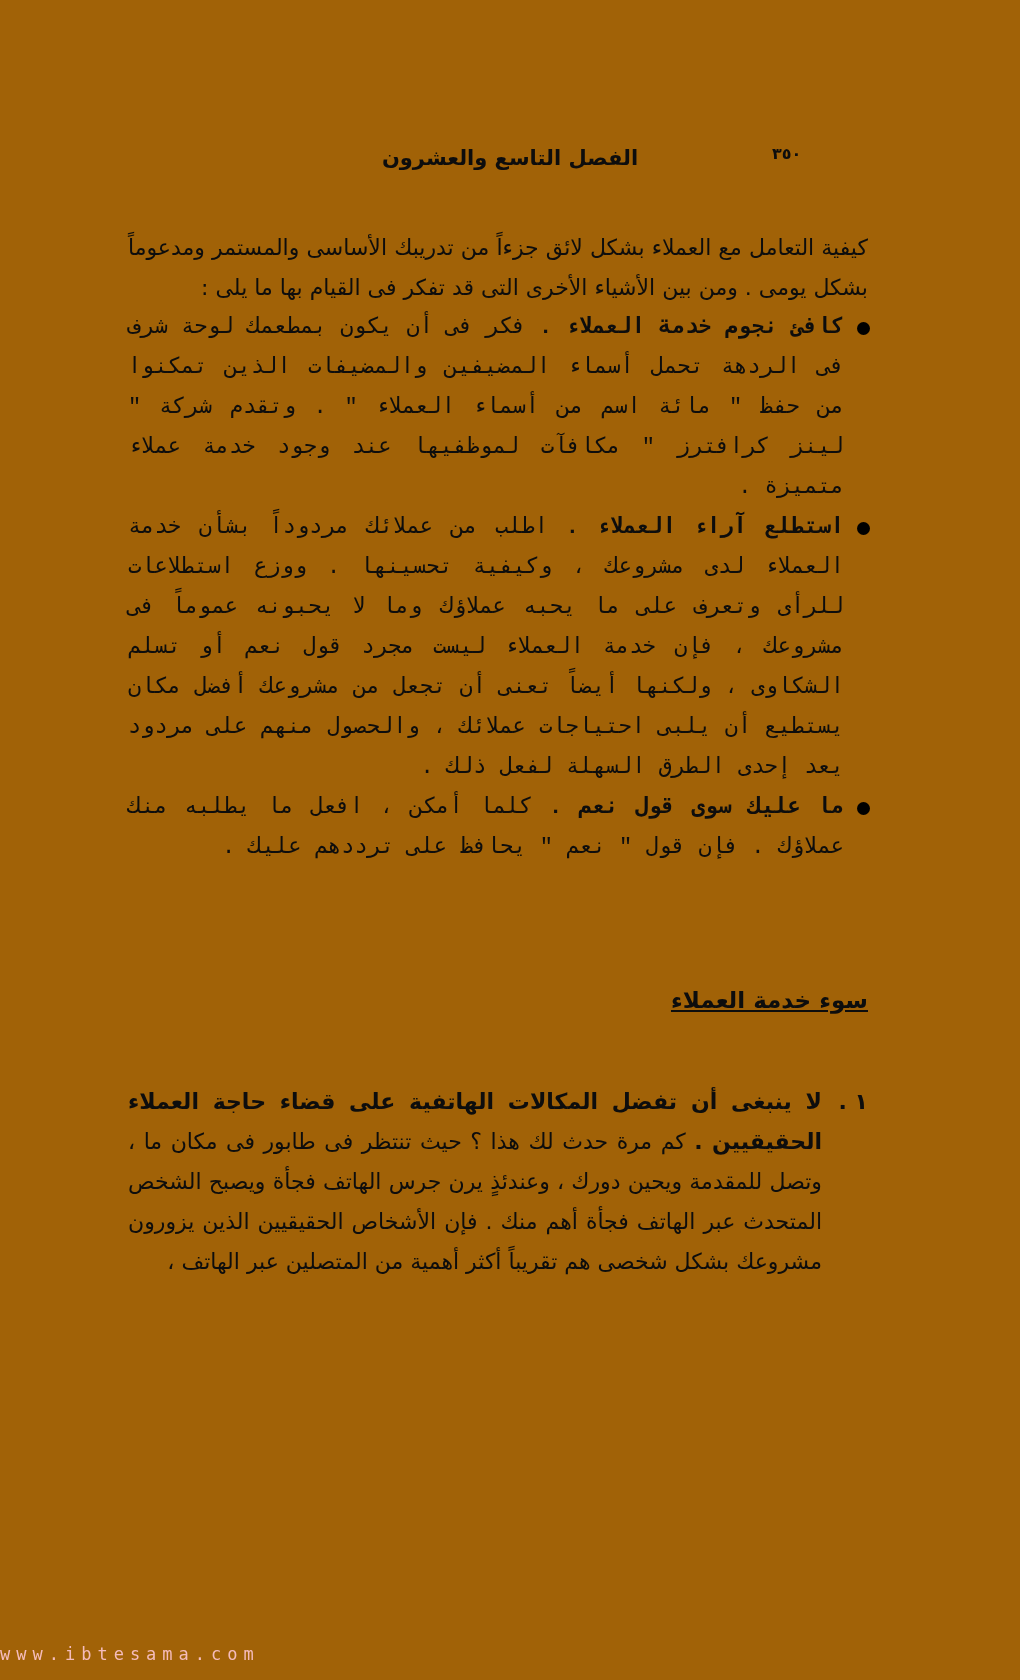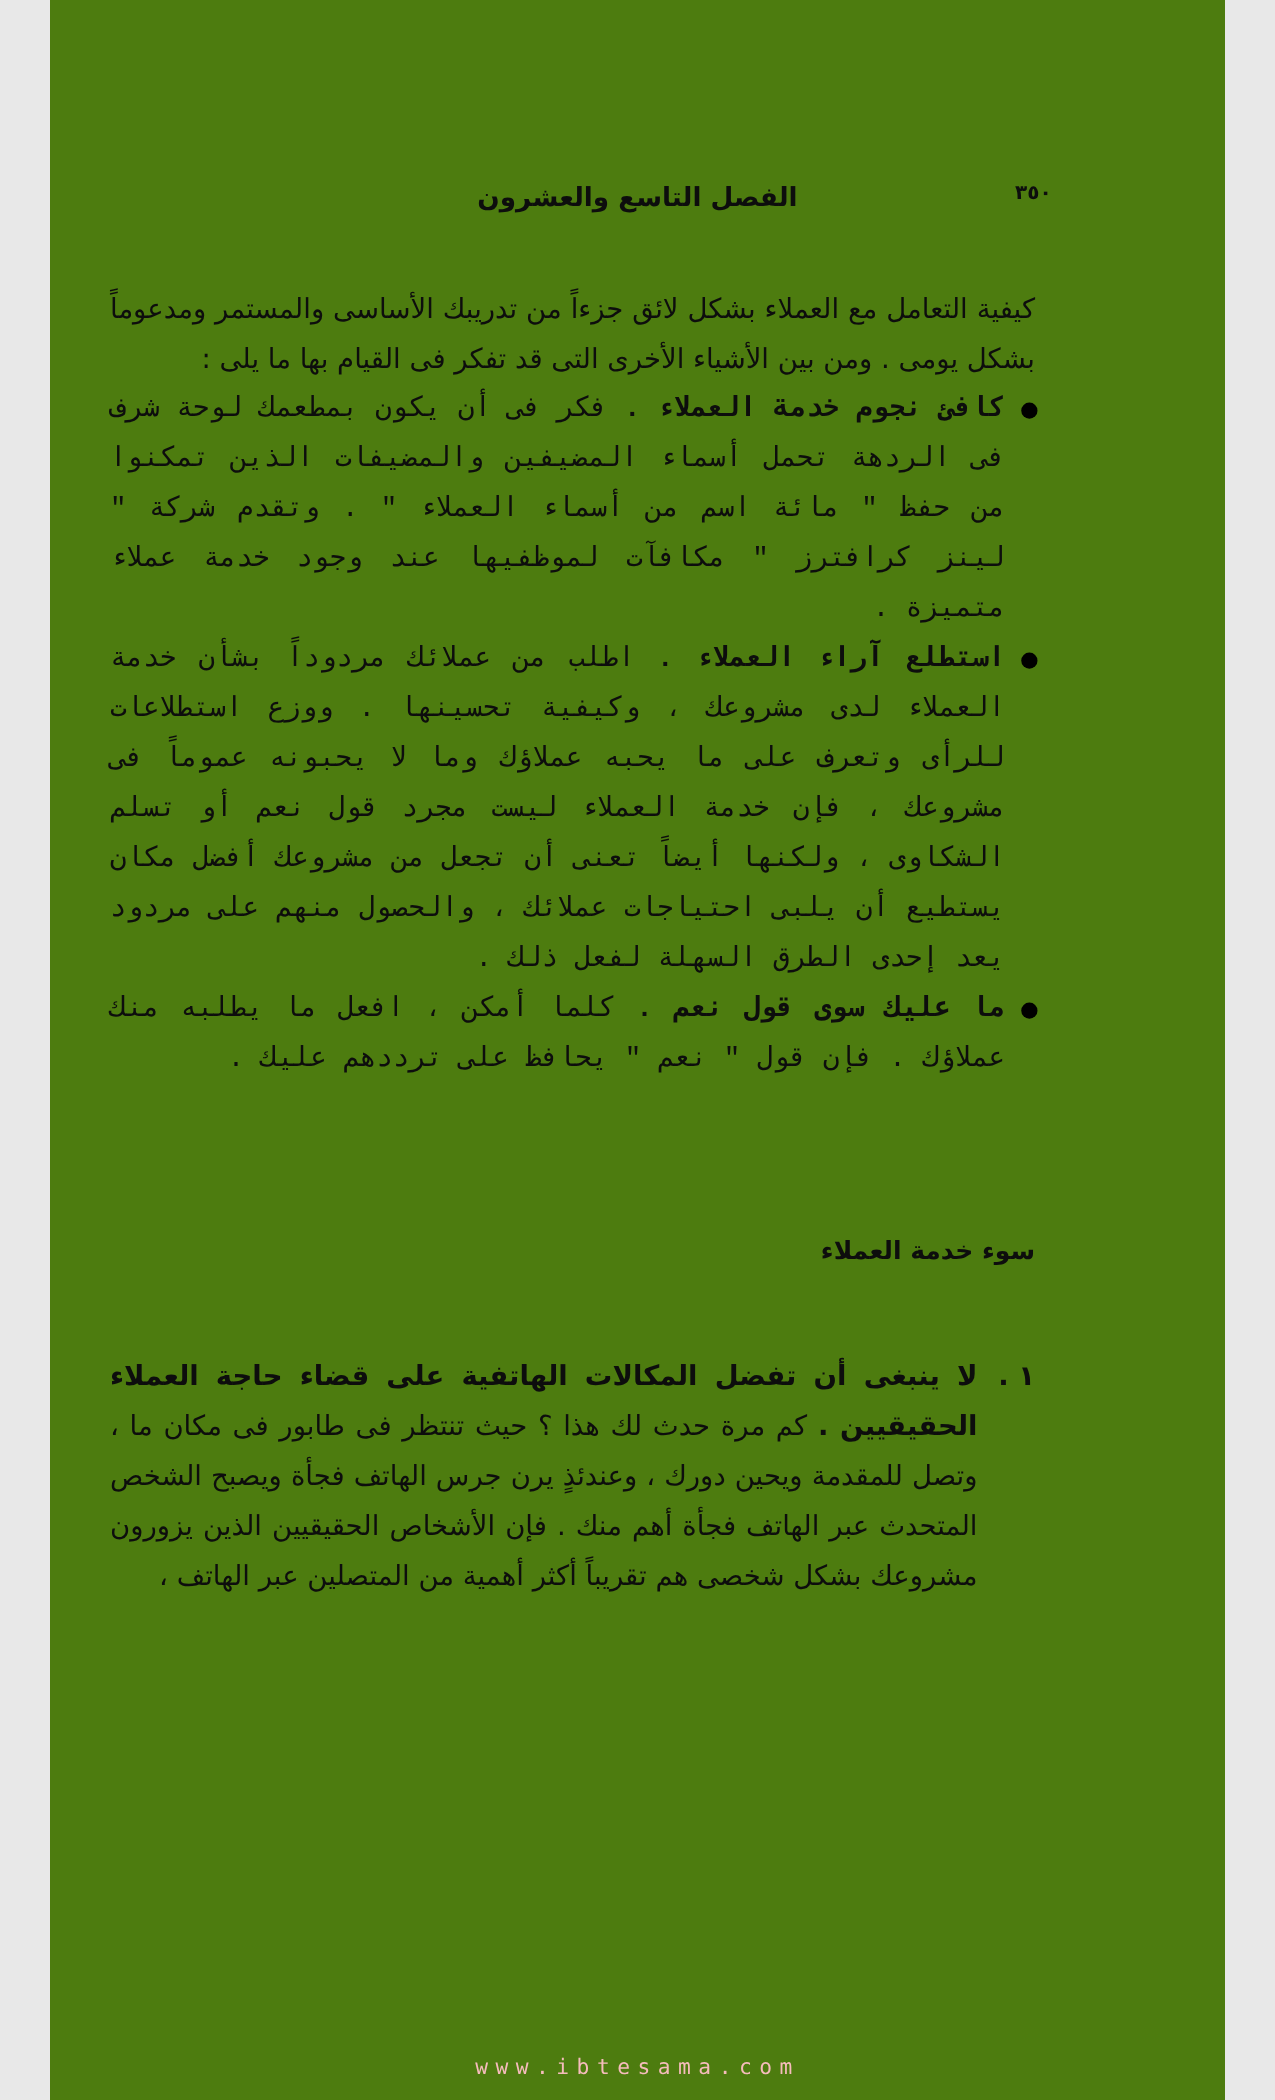--- a/index.html
+++ b/index.html
@@ -2,24 +2,24 @@
 <html lang="ar"><head>
 <meta charset="utf-8">
 <style>
   html, body {
     margin: 0;
     padding: 0;
     background: #e8e8e8;
   }
   .page {
     position: relative;
-    width: 940px;
+    width: 1020px;
     height: 1680px;
     margin: 0 auto;
-    background: #4d7c0f;
+    background: #a16207;
     font-family: "DejaVu Sans", sans-serif;
     color: #0d0d0d;
     overflow: hidden;
   }
   
   .chapter-title {
     position: absolute;
     top: 146px;
     left: 0;
     width: 100%;
@@ -67,24 +67,25 @@
     width: 13px;
     height: 13px;
     border-radius: 50%;
     background: #000;
   }
   .lead { font-weight: bold; }
 
   
   .section-heading {
     margin: 112px 0 28px 0;
-    font-size: 20px;
+    font-size: 23px;
     font-weight: bold;
     line-height: 40px;
     text-align: right;
+    text-decoration: underline;
   }
 
   
   .numbered-item {
     position: relative;
     margin-top: 62px;
     padding-right: 46px;
   }
   .item-number {
     position: absolute;
@@ -92,21 +93,20 @@
     top: 0;
     font-weight: bold;
   }
 
   
   .watermark {
     position: absolute;
     left: 0;
     bottom: 16px;
     width: 100%;
-    text-align: center;
     font-family: "DejaVu Sans Mono", monospace;
     font-size: 17px;
     letter-spacing: 6px;
     color: #f5bcbc;
     direction: ltr;
   }
 </style>
 </head>
 <body>
 

